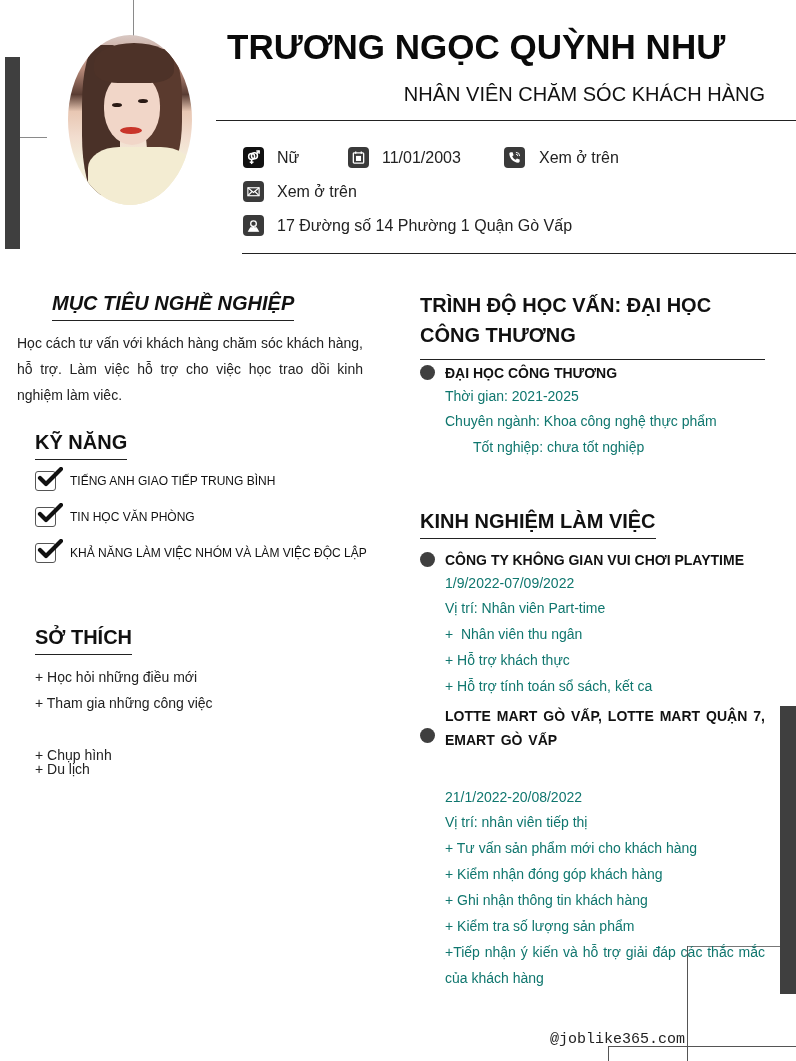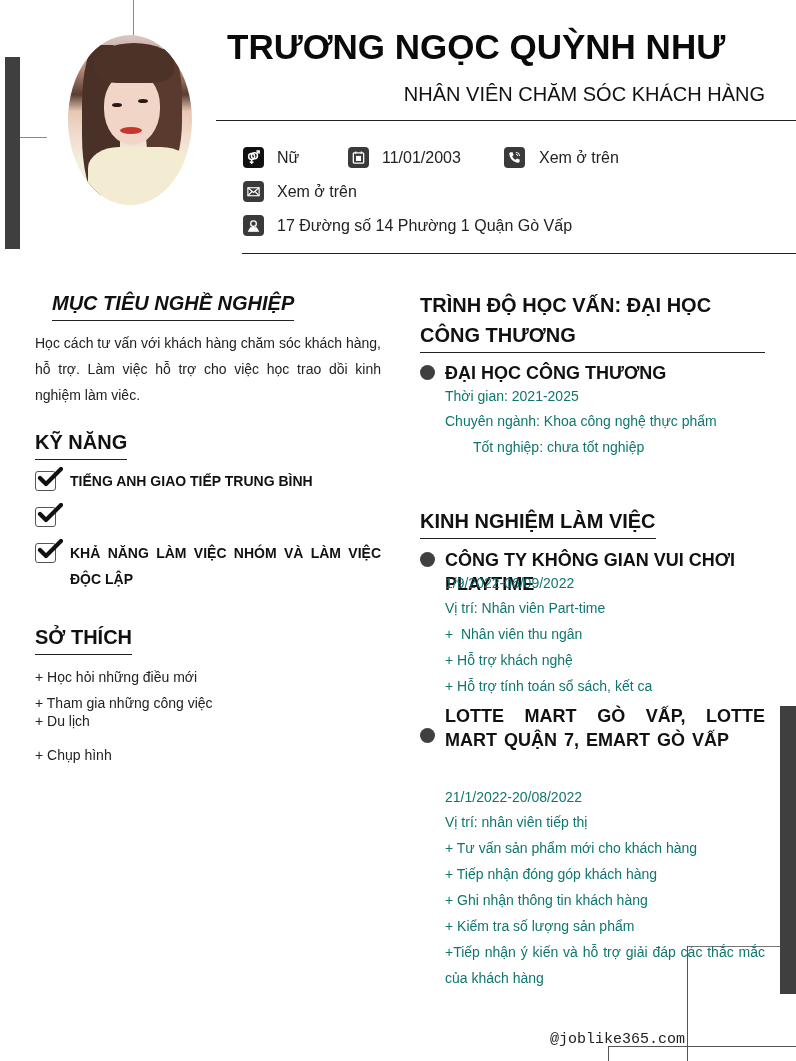--- a/index.html
+++ b/index.html
@@ -48,26 +48,26 @@
       border-bottom: 1px solid #222; padding-bottom: 3px; line-height: 1.35;
     }
     .para { position: absolute; font-size: 14px; line-height: 26px; color: #222; text-align: justify; }
 
     .skill { position: absolute; left: 35px; display: flex; align-items: flex-start; width: 346px; }
     .chk {
       position: relative; width: 26px; height: 23px; margin-right: 9px; flex: 0 0 26px;
     }
     .chk .box { position:absolute; left:0; top:3px; width:21px; height:20px; border:1.5px solid #555; border-radius:3px; background:#fff; }
     .chk svg { position:absolute; left:1px; top:-1px; width:27px; height:22px; }
-    .skill-label { font-size: 14px; font-weight: bold; line-height: 26px; color: #111; }
+    .skill-label { font-size: 12px; font-weight: normal; line-height: 26px; color: #111; }
 
     .hobby { position: absolute; left: 35px; font-size: 14px; color: #222; line-height: 26px; }
 
     .dot { position: absolute; width: 15px; height: 15px; border-radius: 50%; background: #3f3f3f; }
-    .entry-title { position: absolute; left: 445px; font-size: 18px; font-weight: bold; color: #111; line-height: 24px; }
+    .entry-title { position: absolute; left: 445px; font-size: 14px; font-weight: bold; color: #111; line-height: 24px; }
     .entry-line { position: absolute; left: 445px; font-size: 14px; color: #0f766e; line-height: 26px; }
 
     .watermark { position: absolute; left: 550px; top: 1031px; font-family: "Liberation Mono", monospace; font-size: 15px; color: #222; }
   </style>
 </head>
 <body>
 
 <div class="deco" style="left:5px; top:57px; width:15px; height:192px;"></div>
 <div class="line-gray" style="left:20px; top:137px; width:27px; height:1px;"></div>
 <div class="line-gray" style="left:133px; top:0; width:1px; height:36px;"></div>
@@ -143,78 +143,79 @@
         <circle cx="8" cy="6" r="3"></circle>
         <path d="M8 9 L8 11"></path>
         <path d="M3 14 L5 10.5 L11 10.5 L13 14 Z" fill="#fff"></path>
       </svg>
   </span>
   <span>17 Đường số 14 Phường 1 Quận Gò Vấp</span>
 </div>
 <div class="rule" style="left:242px; top:253px; width:554px;"></div>
 
 <div class="sec-title" style="left:52px; top:290px;font-style:italic;">MỤC TIÊU NGHỀ NGHIỆP</div>
-<div class="para" style="left:35px; top:330px; width:346px;">Học cách tư vấn với khách hàng chăm sóc khách hàng, hỗ trợ. Làm việc hỗ trợ cho việc học trao dồi kinh nghiệm làm viêc.</div>
+<div class="para" style="left:17px; top:330px; width:346px;">Học cách tư vấn với khách hàng chăm sóc khách hàng, hỗ trợ. Làm việc hỗ trợ cho việc học trao dồi kinh nghiệm làm viêc.</div>
 
 <div class="sec-title" style="left:35px; top:429px;">KỸ NĂNG</div>
 
 <div class="skill" style="top:468px;">
   <span class="chk">
     <span class="box"></span>
     <svg viewBox="0 0 27 22">
         <path d="M4 11 L10 17 L25 2" fill="none" stroke="#111" stroke-width="4.2" stroke-linecap="round" stroke-linejoin="round"></path>
       </svg>
   </span>
   <span class="skill-label">TIẾNG ANH GIAO TIẾP TRUNG BÌNH</span>
 </div>
 <div class="skill" style="top:504px;">
   <span class="chk">
     <span class="box"></span>
     <svg viewBox="0 0 27 22">
         <path d="M4 11 L10 17 L25 2" fill="none" stroke="#111" stroke-width="4.2" stroke-linecap="round" stroke-linejoin="round"></path>
       </svg>
   </span>
+  <span class="skill-label">TIN HỌC VĂN PHÒNG</span>
 </div>
 <div class="skill" style="top:540px;">
   <span class="chk">
     <span class="box"></span>
     <svg viewBox="0 0 27 22">
         <path d="M4 11 L10 17 L25 2" fill="none" stroke="#111" stroke-width="4.2" stroke-linecap="round" stroke-linejoin="round"></path>
       </svg>
   </span>
   <span class="skill-label" style="text-align:justify;">KHẢ NĂNG LÀM VIỆC NHÓM VÀ LÀM VIỆC ĐỘC LẬP</span>
 </div>
 
 <div class="sec-title" style="left:35px; top:624px;">SỞ THÍCH</div>
 <div class="hobby" style="top:664px;">+ Học hỏi những điều mới</div>
 <div class="hobby" style="top:690px;">+ Tham gia những công việc</div>
-<div class="hobby" style="top:708px;">+ Du lịch</div>
+<div class="hobby" style="top:756px;">+ Du lịch</div>
 <div class="hobby" style="top:742px;">+ Chụp hình</div>
 
-<div class="sec-title" style="left:420px; top:290px; width:345px; line-height:30px; padding-bottom:2px;">TRÌNH ĐỘ HỌC VẤN: ĐẠI HỌC CÔNG THƯƠNG</div>
+<div class="sec-title" style="left:420px; top:290px; width:345px; line-height:30px; padding-bottom:9px;">TRÌNH ĐỘ HỌC VẤN: ĐẠI HỌC CÔNG THƯƠNG</div>
 
 <div class="dot" style="left:420px; top:365px;"></div>
 <div class="entry-title" style="top:361px;">ĐẠI HỌC CÔNG THƯƠNG</div>
 <div class="entry-line" style="top:383px;">Thời gian: 2021-2025</div>
 <div class="entry-line" style="top:408px;">Chuyên ngành: Khoa công nghệ thực phẩm</div>
 <div class="entry-line" style="top:434px;margin-left:28px;">Tốt nghiệp: chưa tốt nghiệp</div>
 
 <div class="sec-title" style="left:420px; top:508px;">KINH NGHIỆM LÀM VIỆC</div>
 
 <div class="dot" style="left:420px; top:552px;"></div>
 <div class="entry-title" style="top:548px;">CÔNG TY KHÔNG GIAN VUI CHƠI PLAYTIME</div>
-<div class="entry-line" style="top:570px;">1/9/2022-06/09/2022</div>
+<div class="entry-line" style="top:570px;">1/9/2022-07/09/2022</div>
 <div class="entry-line" style="top:595px;">Vị trí: Nhân viên Part-time</div>
 <div class="entry-line" style="top:621px; white-space:pre;">+  Nhân viên thu ngân</div>
-<div class="entry-line" style="top:647px;">+ Hỗ trợ khách nghệ</div>
+<div class="entry-line" style="top:647px;">+ Hỗ trợ khách thực</div>
 <div class="entry-line" style="top:673px;">+ Hỗ trợ tính toán sổ sách, kết ca</div>
 
 <div class="dot" style="left:420px; top:728px;"></div>
 <div class="entry-title" style="top:704px; width:320px; text-align:justify; word-spacing:2px;">LOTTE MART GÒ VẤP, LOTTE MART QUẬN 7, EMART GÒ VẤP</div>
 <div class="entry-line" style="top:784px;">21/1/2022-20/08/2022</div>
 <div class="entry-line" style="top:809px;">Vị trí: nhân viên tiếp thị</div>
 <div class="entry-line" style="top:835px;">+ Tư vấn sản phẩm mới cho khách hàng</div>
-<div class="entry-line" style="top:861px;">+ Tiếp nhận đóng góp khách hàng</div>
+<div class="entry-line" style="top:861px;">+ Kiểm nhận đóng góp khách hàng</div>
 <div class="entry-line" style="top:887px;">+ Ghi nhận thông tin khách hàng</div>
 <div class="entry-line" style="top:913px;">+ Kiểm tra số lượng sản phẩm</div>
 <div class="entry-line" style="top:939px; width:320px; text-align:justify;">+Tiếp nhận ý kiến và hỗ trợ giải đáp các thắc mắc của khách hàng</div>
 
 <div class="watermark">@joblike365.com</div>
 
 </body></html>

